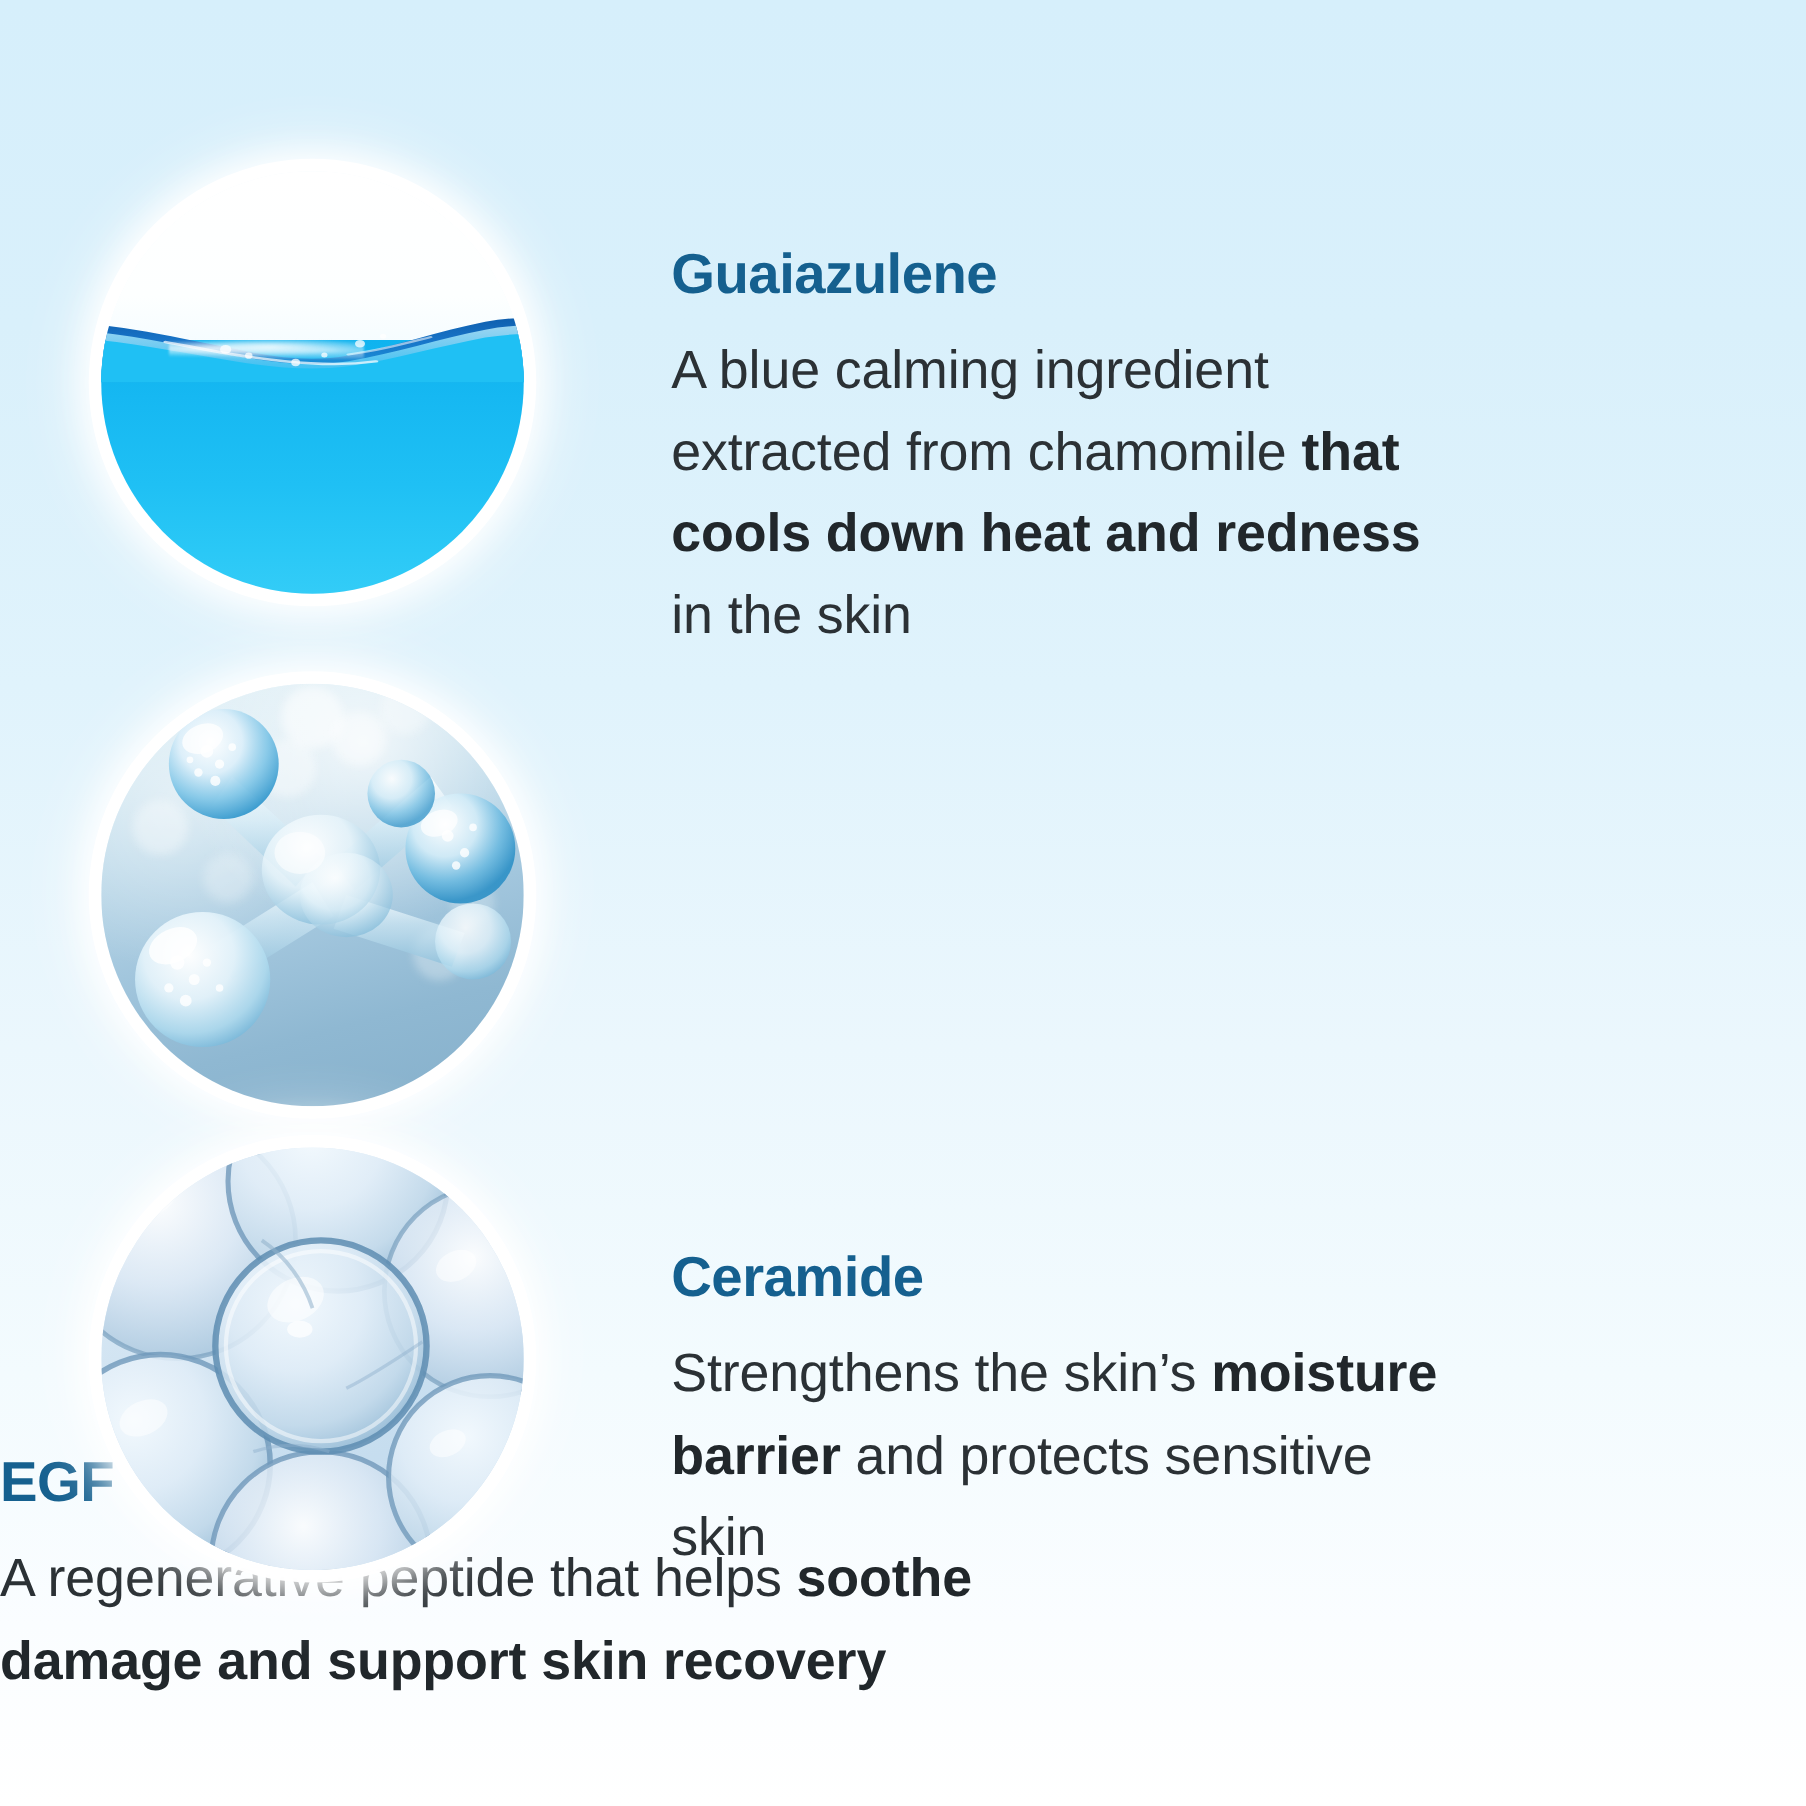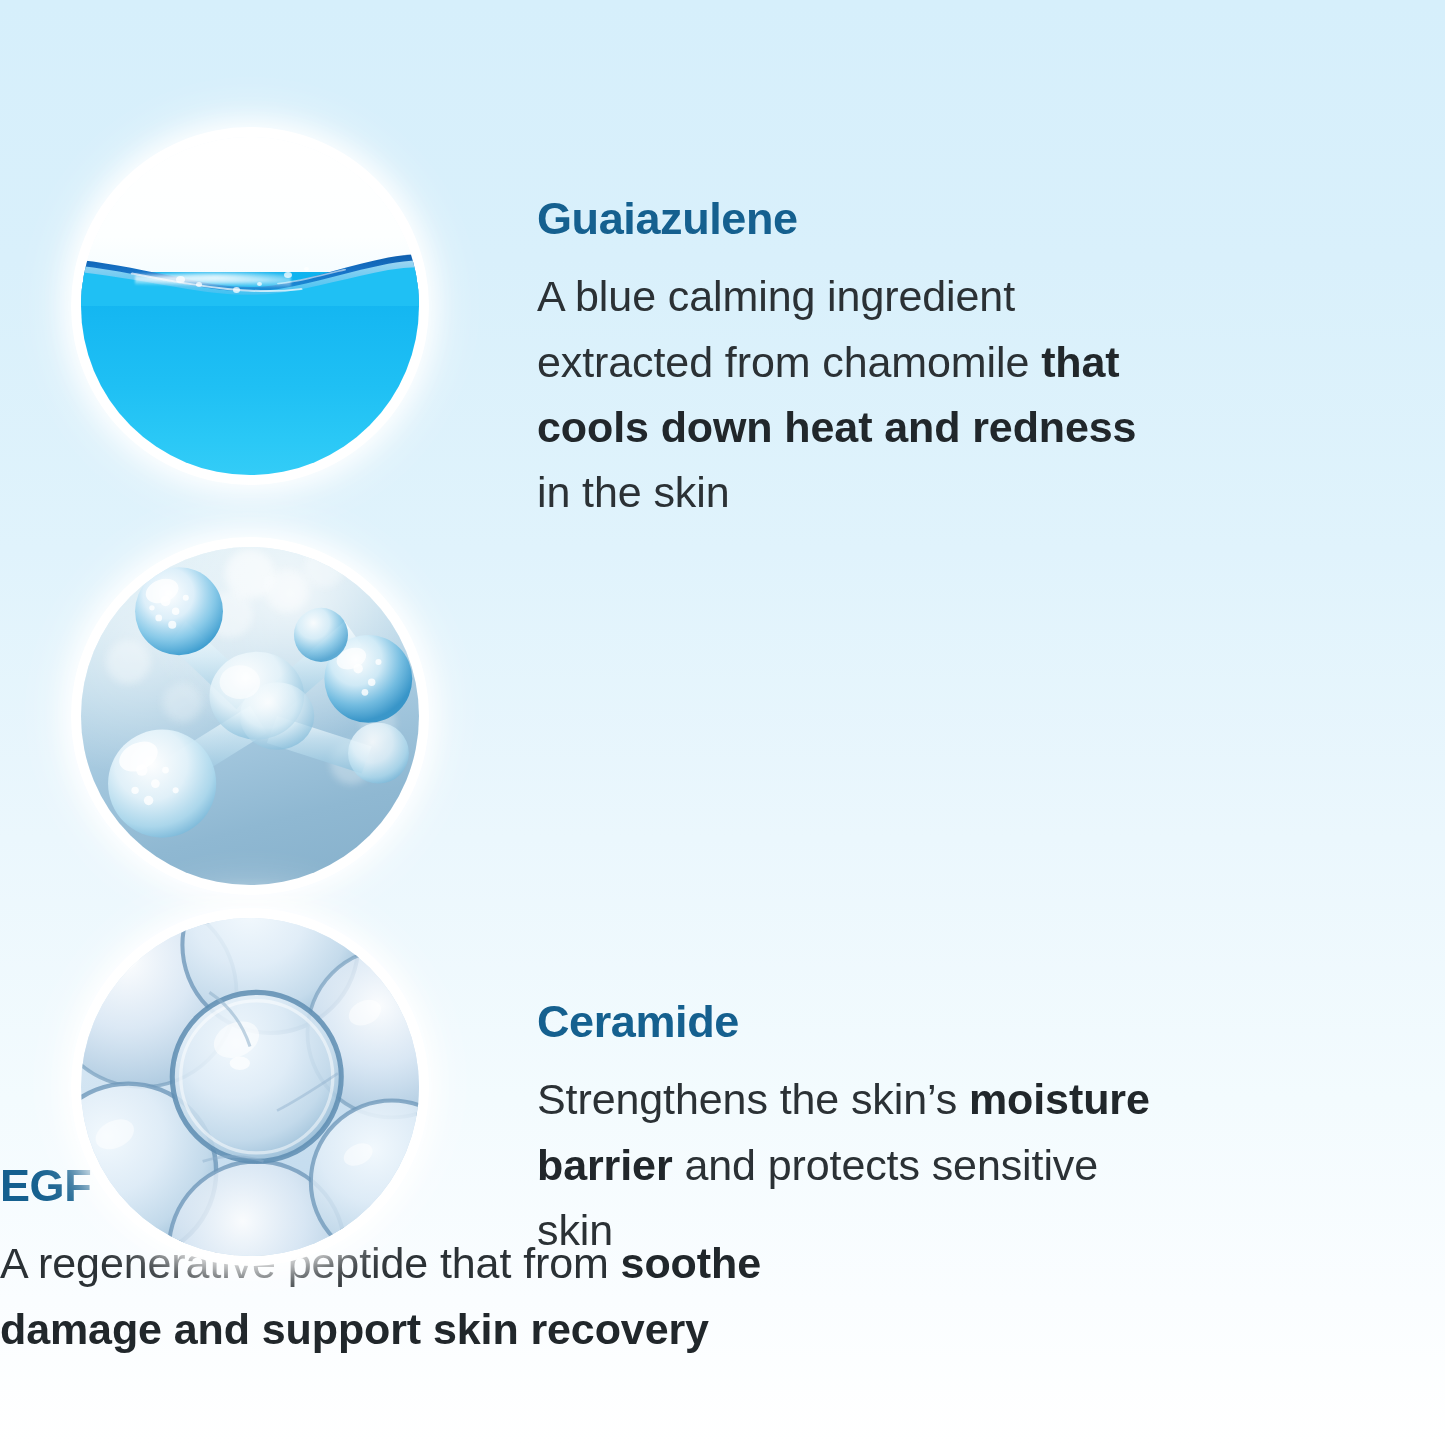--- a/index.html
+++ b/index.html
@@ -317,21 +317,21 @@
               <ellipse cx="17" cy="62" rx="6" ry="4" fill="#ffffff" opacity="0.8" transform="rotate(-25 17 62)"></ellipse>
               <ellipse cx="80" cy="33" rx="4.5" ry="3" fill="#ffffff" opacity="0.7" transform="rotate(-20 80 33)"></ellipse>
             </svg>
           </div>
         </div>
       </div>
     </div>
 
     <div class="text-col">
       <h2 class="ing-title">EGF</h2>
-      <p class="ing-desc"><span>A regenerative peptide that from </span><b>soothe damage and support skin recovery</b></p>
+      <p class="ing-desc"><span>A regenerative peptide that helps </span><b>soothe damage and support skin recovery</b></p>
     </div>
   </div>
 
   <div class="ingredient-row" id="row-ceramide">
 
     <div class="media-col">
       <div class="circle-wrap">
         <div class="circle-clip">
           <div class="cer-bg"></div>
           <div class="cer-svg">

